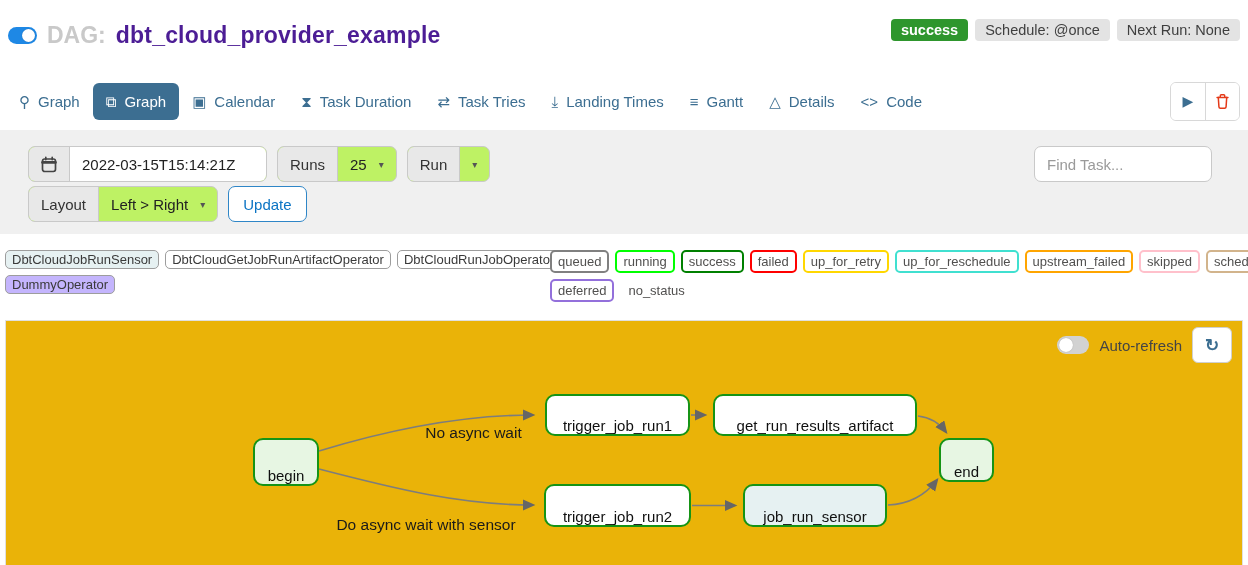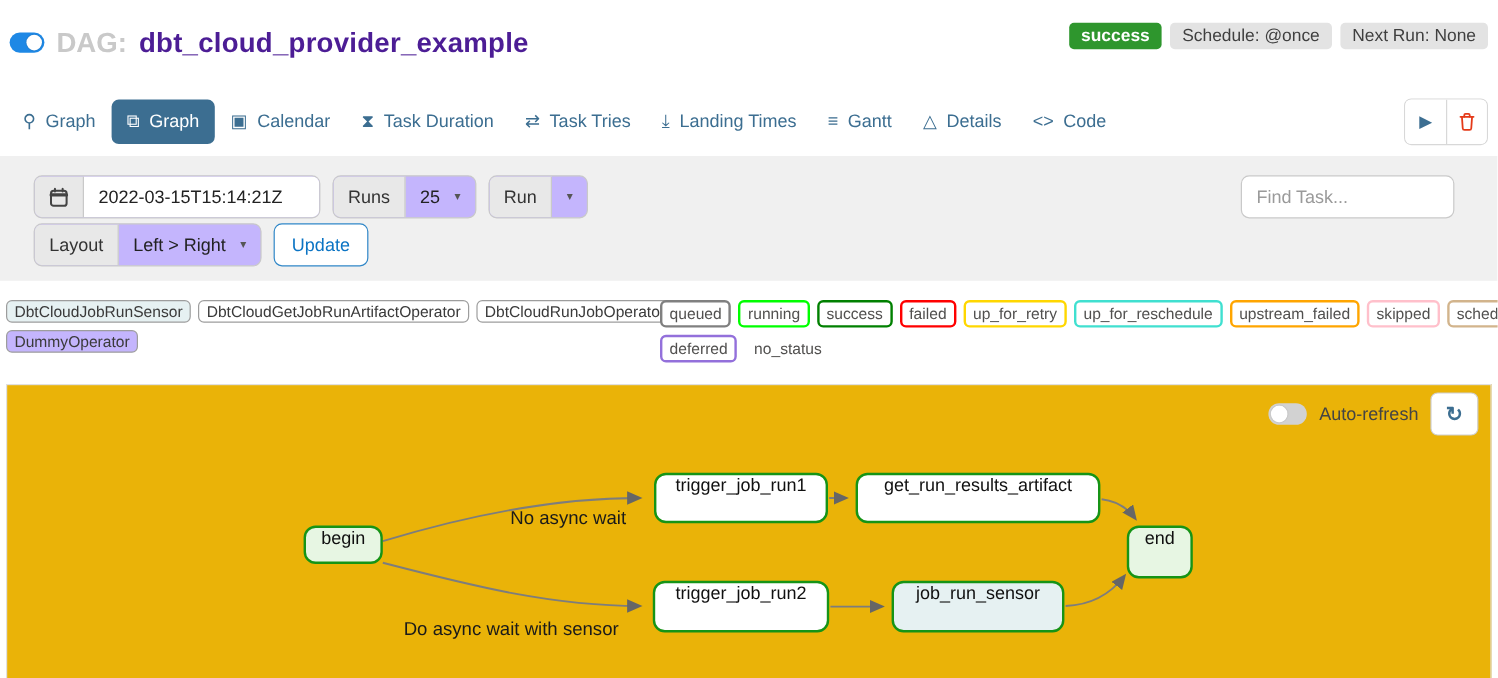--- a/index.html
+++ b/index.html
@@ -34,21 +34,21 @@
     background: #fff; cursor: pointer; }
   .btn-group .gbtn + .gbtn { border-left: 1px solid #d8d8d8; }
   .play-glyph { color: #3c6e91; font-size: 14px; }
 
   
   .filter-panel { background: #f0f0f0; padding: 16px 20px 12px 28px; margin-top: 4px; }
   .filter-row { display: flex; align-items: center; gap: 10px; }
   .filter-row + .filter-row { margin-top: 4px; }
   .spacer { flex: 1; }
   .igroup { display: inline-flex; align-items: stretch; height: 36px; border: 1px solid #c9c9c9;
-    border-radius: 7px; background: #c4b5fd; overflow: hidden; }
+    border-radius: 7px; background: #bef264; overflow: hidden; }
   .ig-label { display: flex; align-items: center; background: #e8e8e8; padding: 0 12px;
     border-right: 1px solid #c9c9c9; font-size: 15px; color: #333; }
   .ig-value { display: flex; align-items: center; gap: 12px; padding: 0 12px; font-size: 15px;
     color: #222; cursor: pointer; white-space: nowrap; }
   .chev { font-size: 10px; color: #555; }
   .ig-input { border: none; outline: none; font-size: 15px; padding: 0 12px; color: #222;
     font-family: inherit; background: #fff; }
   .date-input { width: 196px; }
   .find-input { height: 36px; border: 1px solid #c9c9c9; border-radius: 7px; width: 178px;
     margin-right: 16px; }
@@ -71,21 +71,21 @@
     border: 1px solid #e0e0e0; }
   .graph-controls { position: absolute; top: 6px; right: 10px; display: flex; align-items: center;
     gap: 10px; z-index: 5; }
   .toggle-refresh { width: 32px; height: 18px; background: #d2d2d2; }
   .toggle-refresh .knob { width: 14px; height: 14px; left: 2px; }
   .auto-refresh-label { font-size: 15px; color: #444; }
   .refresh-btn { width: 40px; height: 36px; background: #fff; border: 1px solid #cfcfcf;
     border-radius: 6px; display: flex; align-items: center; justify-content: center; cursor: pointer; }
   .refresh-glyph { color: #3c6e91; font-size: 17px; font-weight: bold; }
   .edges { position: absolute; left: 0; top: 0; }
-  .node { position: absolute; display: flex; align-items: flex-start; justify-content: center;
+  .node { position: absolute; display: flex; align-items: flex-end; justify-content: center;
     border: 2.5px solid #169416; border-radius: 10px; font-size: 15px; font-weight: 500;
     color: #101010; cursor: pointer; white-space: nowrap; }
   .edge-label { position: absolute; font-size: 15.5px; color: #1a1a1a; text-align: center;
     white-space: nowrap; }
 </style>
 </head>
 <body>
 
 <div class="header">
   <div class="header-left">
@@ -260,21 +260,21 @@
       <path d="M313,148 C390,168 455,184 527,184" marker-end="url(#arrow)"></path>
       <path d="M685,94 L699,94" marker-end="url(#arrow)"></path>
       <path d="M686,184.5 L729,184.5" marker-end="url(#arrow)"></path>
       <path d="M912,95 C925,96.5 934,103 940,111" marker-end="url(#arrow)"></path>
       <path d="M882,184 C906,183 921,172 931,159" marker-end="url(#arrow)"></path>
     </g>
   </svg>
 
   <div>
 
-      <div class="node" style="background: rgb(231, 246, 227); border-color: rgb(22, 148, 22); position: absolute; left: 247px; top: 117px; width: 66px; height: 32px;">
+      <div class="node" style="background: rgb(231, 246, 227); border-color: rgb(22, 148, 22); position: absolute; left: 247px; top: 117px; width: 66px; height: 48px;">
         <span>begin</span>
       </div>
 
       <div class="node" style="background: rgb(255, 255, 255); border-color: rgb(22, 148, 22); position: absolute; left: 539px; top: 73px; width: 145px; height: 42px;">
         <span>trigger_job_run1</span>
       </div>
 
       <div class="node" style="background: rgb(255, 255, 255); border-color: rgb(22, 148, 22); position: absolute; left: 707px; top: 73px; width: 204px; height: 42px;">
         <span>get_run_results_artifact</span>
       </div>

